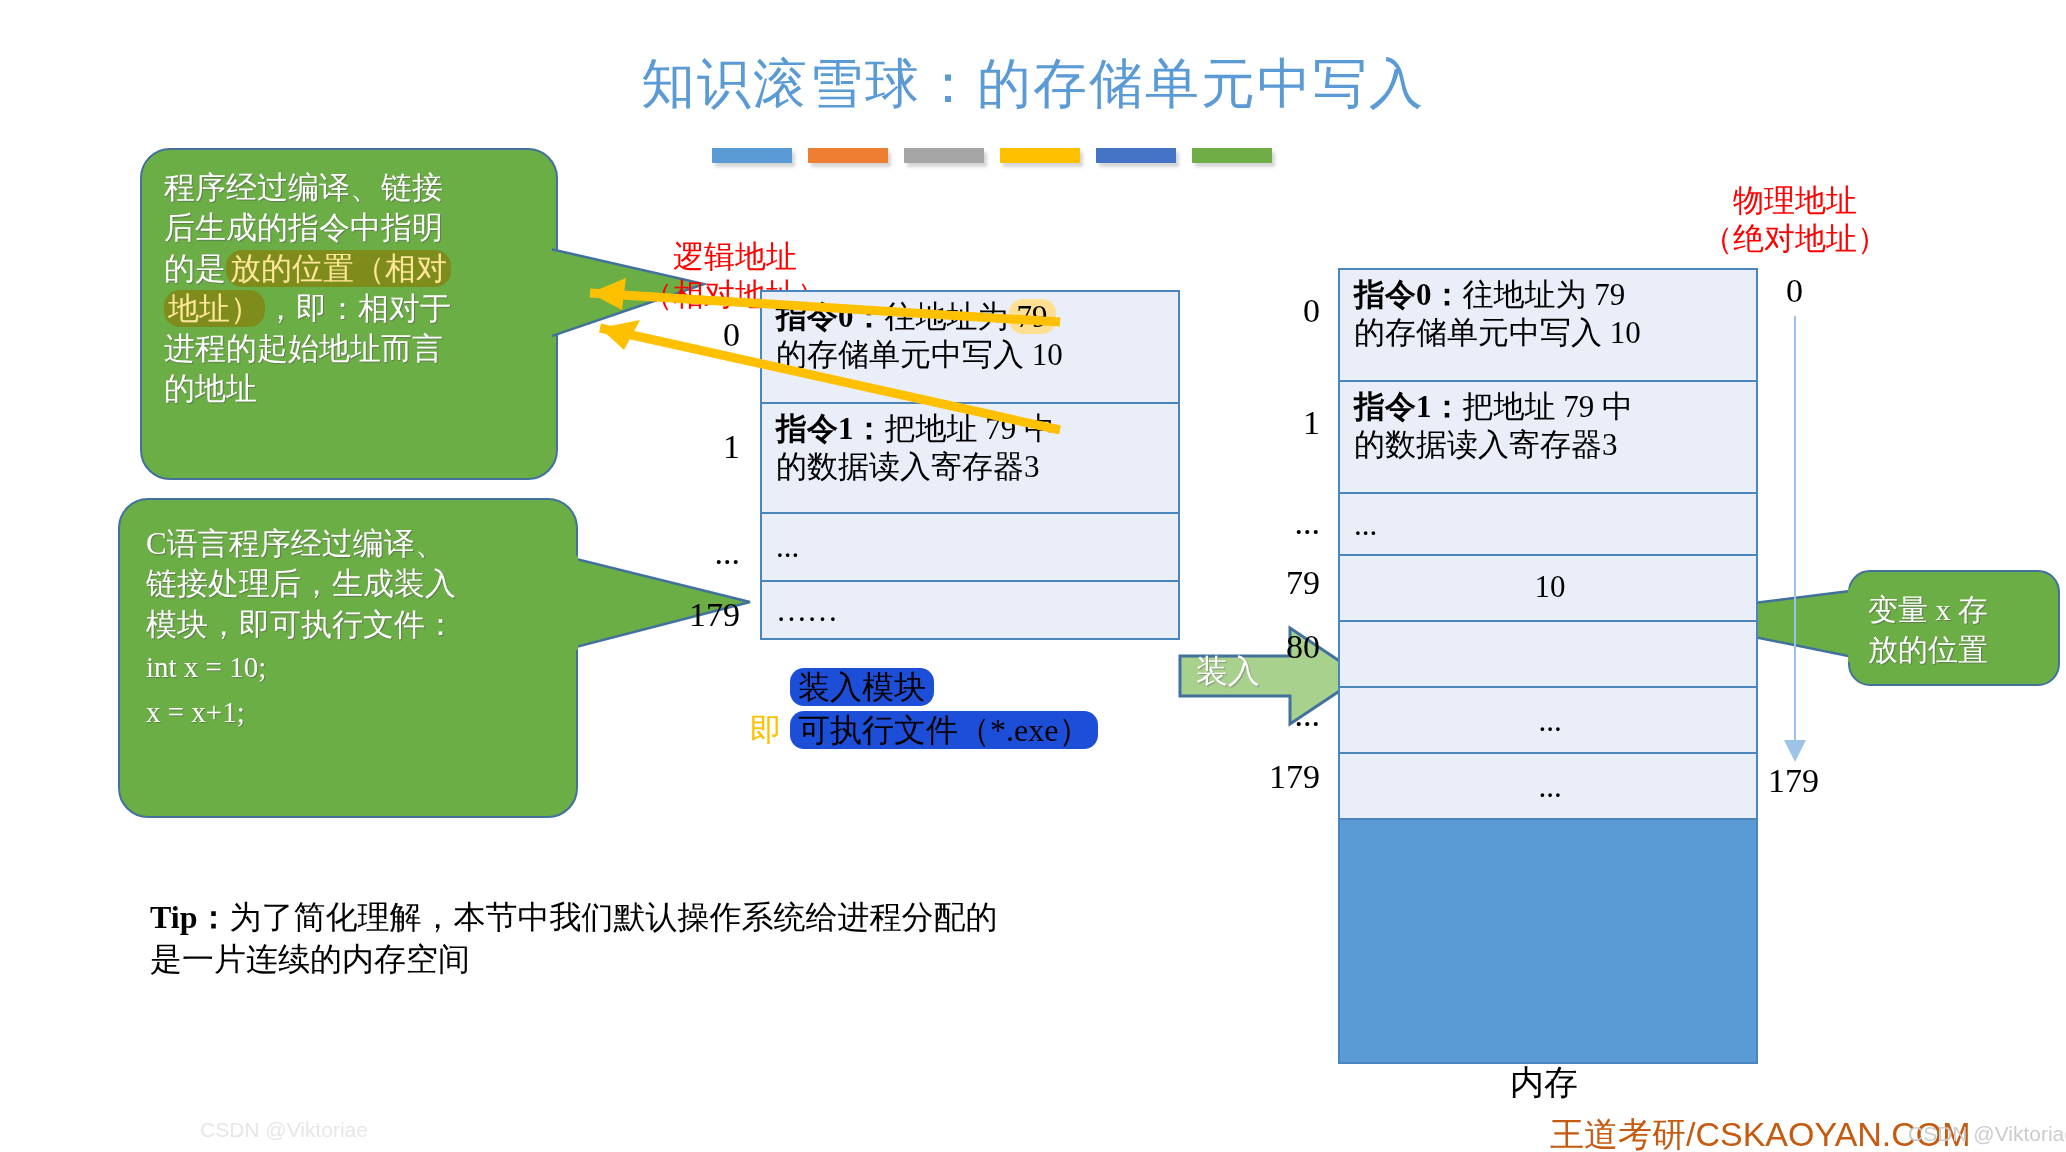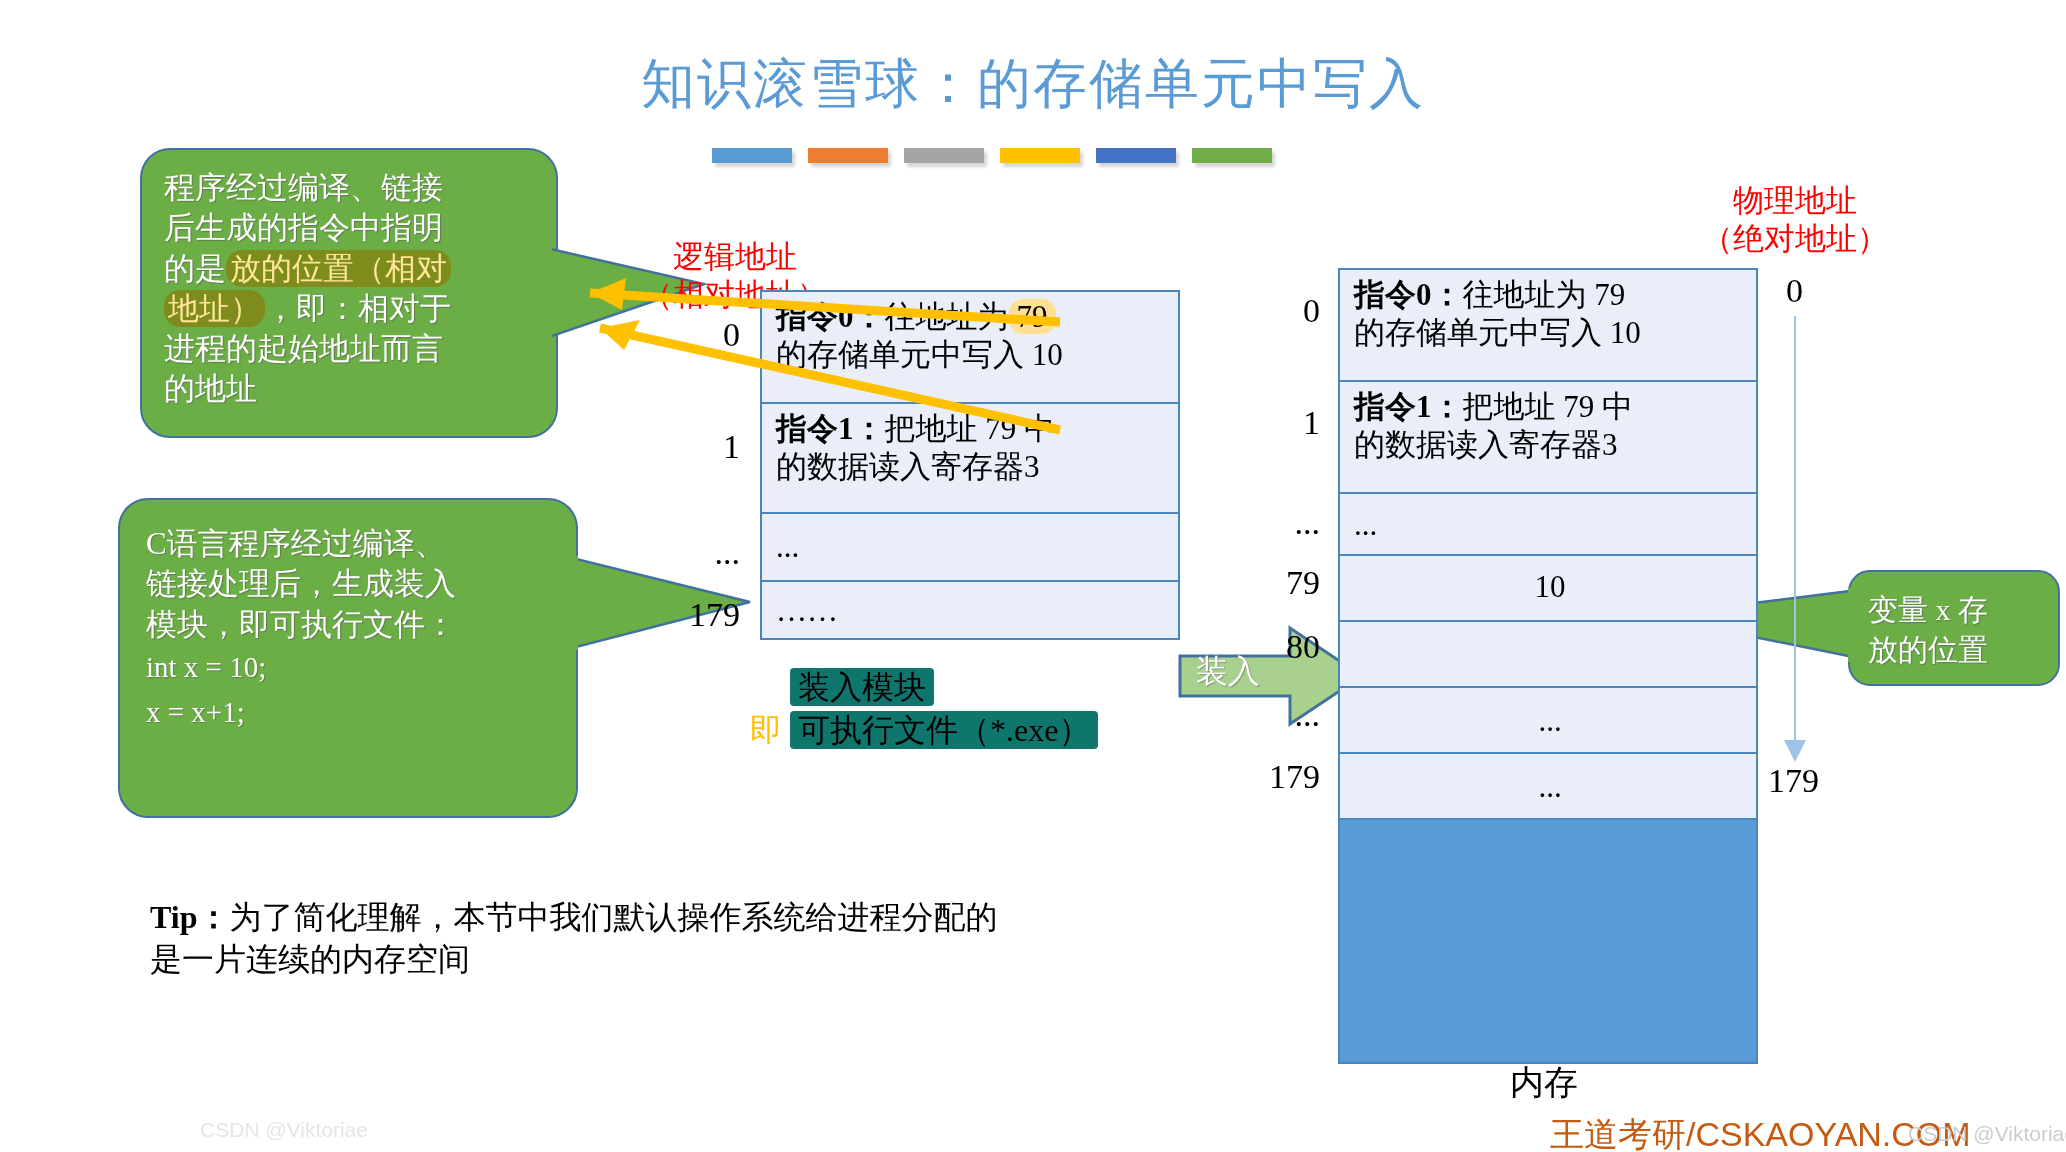--- a/index.html
+++ b/index.html
@@ -35,21 +35,21 @@
     border: 2px solid #41719c;
     border-radius: 26px;
     color: #ffffff;
     text-shadow: 1px 1px 1px rgba(80,80,80,0.55);
     line-height: 1.30;
     font-size: 30px;
   }
 
   
   #callout-logical {
-    left: 140px; top: 148px; width: 418px; height: 290px;
+    left: 140px; top: 148px; width: 418px; height: 332px;
     padding: 18px 20px 0 22px;
     font-size: 31px;
     border-radius: 30px;
   }
   #callout-logical .hl {
     background: #7d8c1b;
     color: #ffe699;
     border-radius: 16px;
     padding: 1px 4px;
     text-shadow: none;
@@ -152,21 +152,21 @@
   #table-physical .p6 { height: 66px; padding-top: 14px; }
   #table-physical .p7 { height: 242px; background: #5b9bd5; }
 
   
   #load-module {
     position: absolute; left: 750px; top: 666px; width: 420px;
     font-size: 32px; line-height: 1.34;
   }
   #load-module .ji { color: #ffc000; }
   #load-module .yh {
-    background: #0f766e; border-radius: 4px; padding: 1px 8px; color: #000;
+    background: #1d4ed8; border-radius: 14px; padding: 1px 8px; color: #000;
   }
   #load-module .l2 { white-space: nowrap; }
 
   
   #load-arrow {
     position: absolute; left: 1178px; top: 624px;
     width: 186px; height: 104px;
   }
   #load-arrow .lbl {
     position: absolute; left: 18px; top: 26px;

